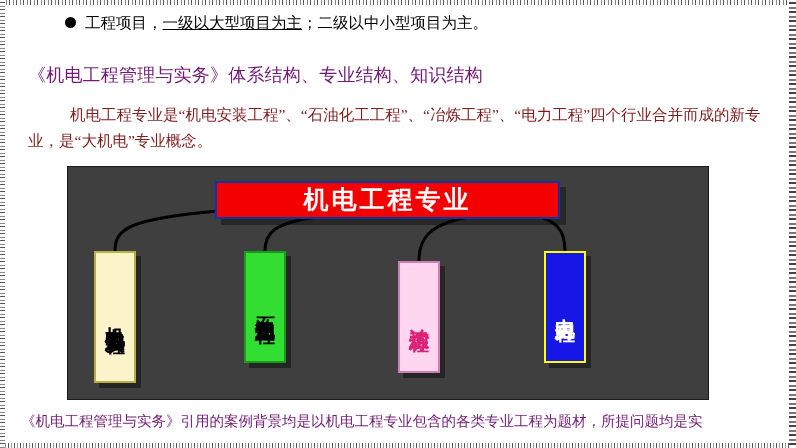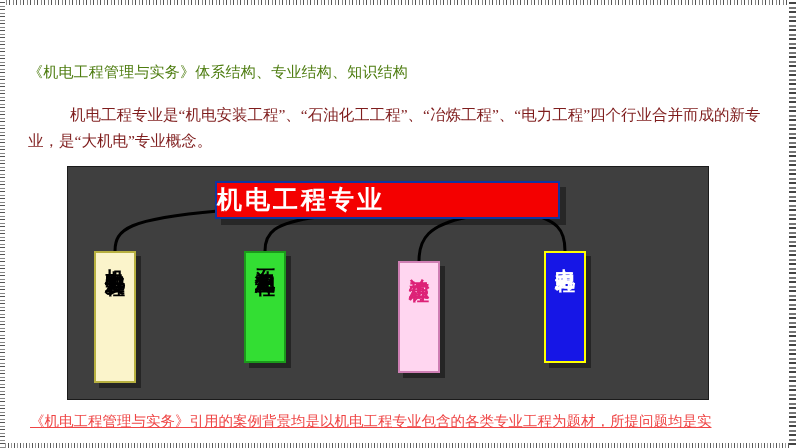--- a/index.html
+++ b/index.html
@@ -104,63 +104,63 @@
     margin-right: 9px;
     flex: 0 0 auto;
   }
   .bullet-text .ul {
     text-decoration: underline;
   }
 
   .line-2 {
     position: absolute;
     left: 18px; top: 57px;
-    font-size: 15px;
-    color: #4d7c0f;
+    font-size: 18px;
+    color: #701a75;
     letter-spacing: 0.2px;
   }
 
   .para-3 {
     position: absolute;
     left: 18px; top: 96px;
     width: 740px;
     font-size: 15.5px;
     line-height: 26px;
     color: #7f1d1d;
     text-indent: 42px;
   }
 
   .footer-line {
     position: absolute;
-    left: 20px; top: 406px;
+    left: 11px; top: 406px;
     width: 752px;
     font-size: 14.5px;
-    color: #ef4444;
+    color: #701a75;
     white-space: nowrap;
-    text-decoration: underline;
   }
 
   
   .diagram {
     position: absolute;
     left: 57px; top: 160px;
     width: 640px;
     height: 232px;
     background: #3f3f3f;
     border: 1px solid #1b1b1b;
   }
   .diagram-svg {
     position: absolute;
     left: 0; top: 0;
   }
   .node {
     position: absolute;
     box-sizing: border-box;
     display: flex;
     align-items: center;
+    justify-content: center;
     text-align: center;
     font-weight: bold;
     font-family: "Liberation Serif", serif;
   }
   .node .txt {
     display: block;
     line-height: 1.06;
   }
   
   .node-title {
@@ -212,20 +212,24 @@
 
 <div class="page">
 
   <div class="edge edge-top"></div>
   <div class="edge edge-bottom"></div>
   <div class="edge edge-left"></div>
   <div class="edge edge-right"></div>
 
   <div class="content">
 
+    <div class="bullet-line">
+      <span class="bullet-dot"></span>
+      <span class="bullet-text"><span>工程项目，</span><span class="ul">一级以大型项目为主</span><span>；二级以中小型项目为主。</span></span>
+    </div>
 
     <div class="line-2">《机电工程管理与实务》体系结构、专业结构、知识结构</div>
 
     <div class="para-3">机电工程专业是“机电安装工程”、“石油化工工程”、“冶炼工程”、“电力工程”四个行业合并而成的新专业，是“大机电”专业概念。</div>
 
     <div class="diagram">
 
       <svg class="diagram-svg" width="640" height="232" viewBox="0 0 640 232">
         <g fill="none" stroke="#000000" stroke-width="3">
           <path d="M47 84 C47 62, 60 52, 150 44"></path>

